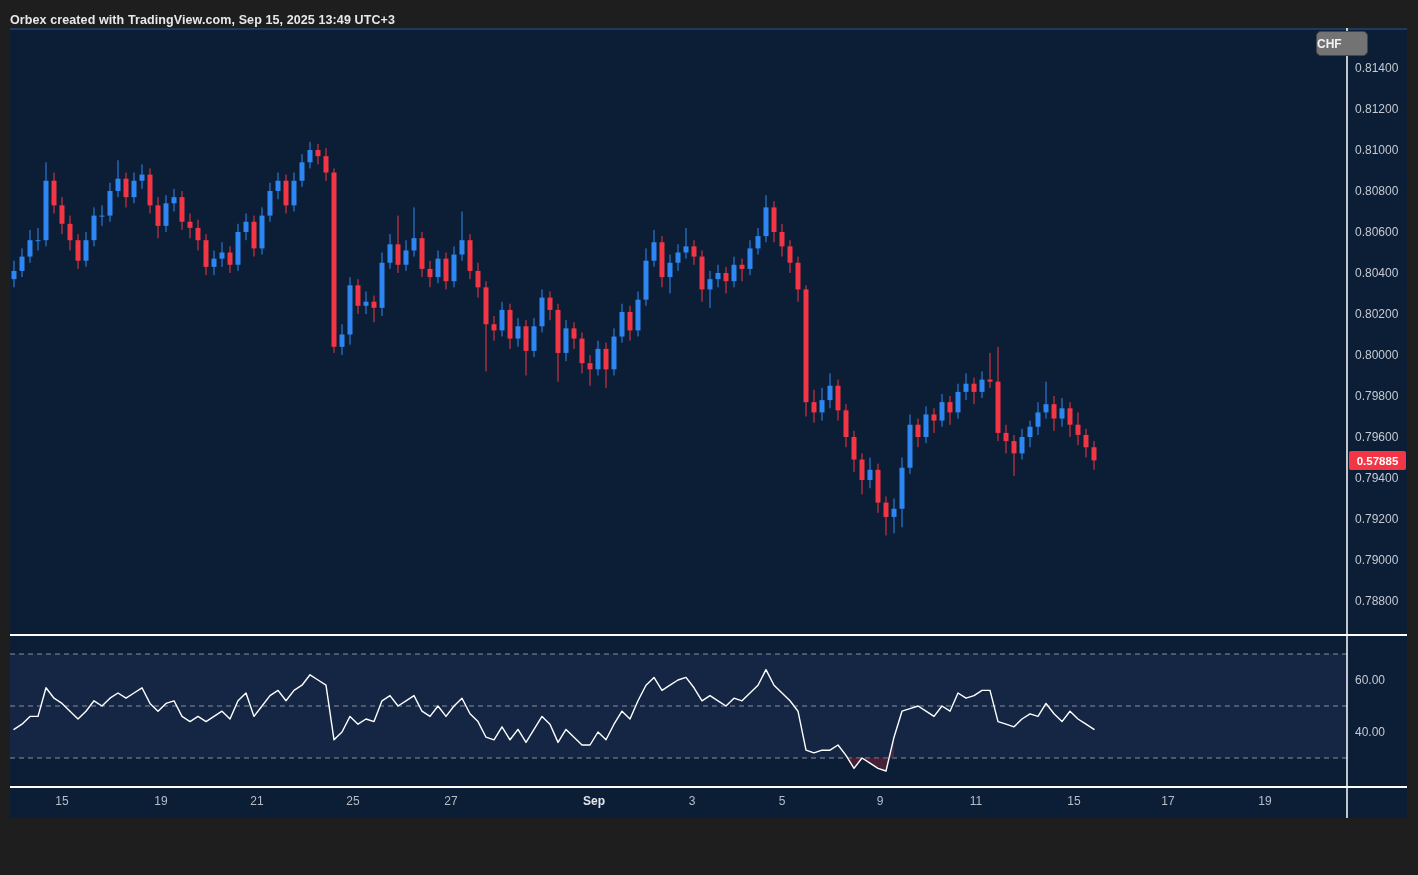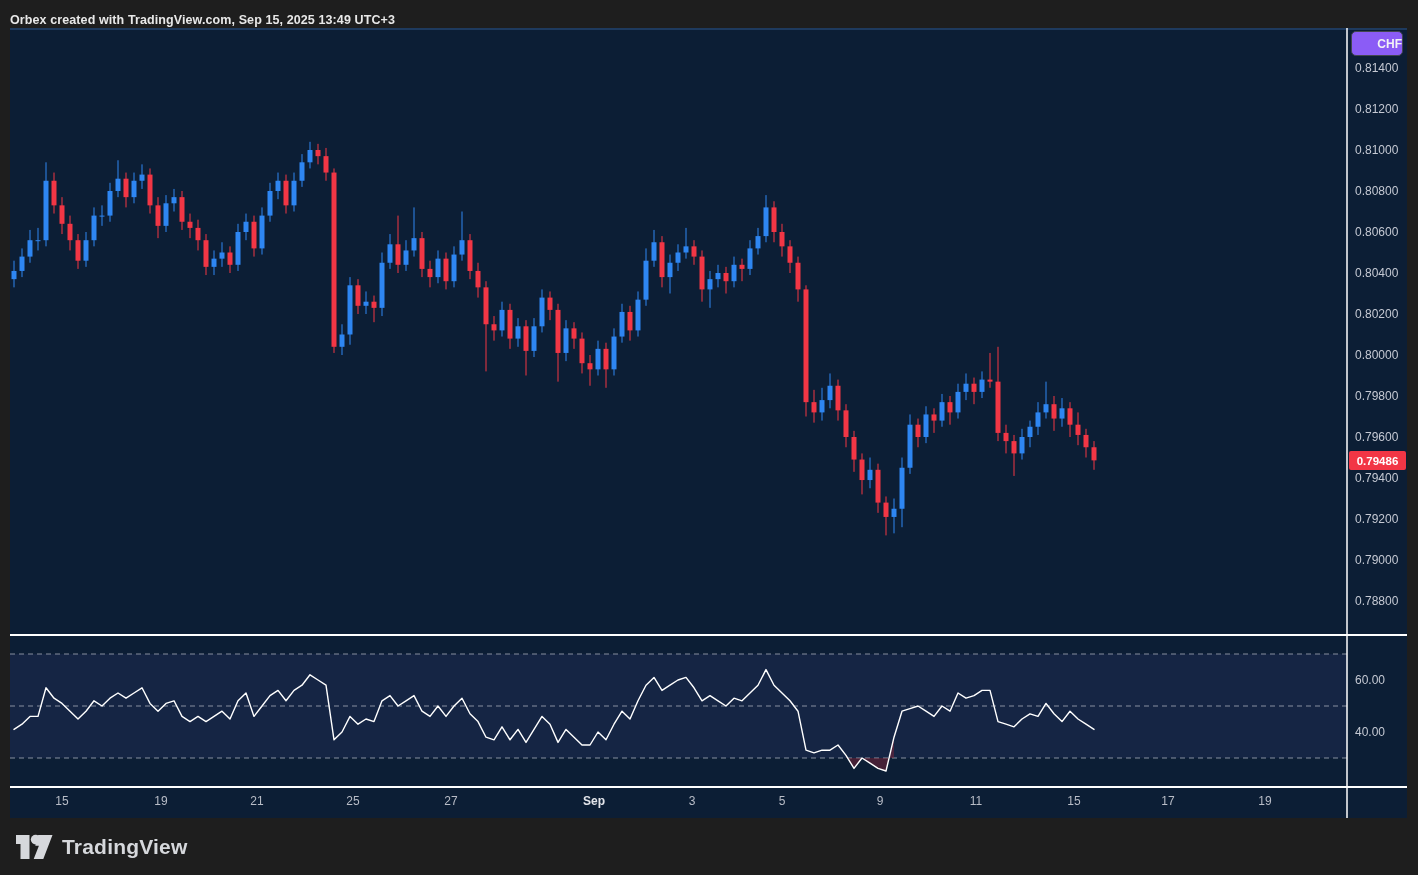--- a/index.html
+++ b/index.html
@@ -9,23 +9,23 @@
     font-family:"Liberation Sans","DejaVu Sans",sans-serif;
   }
   .header{
     position:absolute;left:0;top:0;width:1418px;height:40px;background:#1e1e1e;
     display:flex;align-items:center;padding-left:10px;
   }
   .header span{font-size:12.5px;font-weight:bold;color:#e8e8e8;letter-spacing:.1px;}
   .chart{position:absolute;left:10px;top:28px;width:1140px;height:790px;}
   .chart svg{display:block;}
   .chf-badge{
-    position:absolute;left:1351px;top:31px;width:52px;height:25px;
-    background:#8b5cf6;border:1.5px solid #43464f;border-radius:5px;
-    display:flex;align-items:center;justify-content:flex-end;
+    position:absolute;left:1316px;top:31px;width:52px;height:25px;
+    background:#737373;border:1.5px solid #43464f;border-radius:5px;
+    display:flex;align-items:center;justify-content:flex-start;
   }
   .chf-badge span{color:#f2f3f5;font-size:12px;font-weight:bold;}
   .price-badge{
     position:absolute;left:1349px;top:451px;width:57px;height:19px;
     background:#f23645;border-radius:2px;
     display:flex;align-items:center;justify-content:center;
   }
   .price-badge span{color:#ffffff;font-size:11.5px;font-weight:bold;}
   .footer{
     position:absolute;left:0;top:818px;width:1418px;height:57px;background:#1e1e1e;
@@ -361,29 +361,17 @@
         <text x="1158" y="777" fill="#b9bdc7" font-size="12px" text-anchor="middle" font-weight="normal">17</text>
         <text x="1255" y="777" fill="#b9bdc7" font-size="12px" text-anchor="middle" font-weight="normal">19</text>
       </svg>
   </div>
 
   <div class="chf-badge">
     <span>CHF</span>
   </div>
 
   <div class="price-badge">
-    <span>0.79486</span>
+    <span>0.57885</span>
   </div>
 
-  <div class="footer">
-    <span class="tv-logo">
-      <svg width="37" height="28" viewBox="0 0 37 28">
-        <g fill="#d6d8dc">
-          <path d="M0 2 h13.5 v24 h-9 v-15 H0 Z"></path>
-          <circle cx="19.6" cy="6.6" r="4.8"></circle>
-          <path d="M22.2 2 H36.5 L27.3 26 h-9.6 l5.2 -13.2 h-3.6 Z"></path>
-        </g>
-      </svg>
-    </span>
-    <span class="tv-brand">TradingView</span>
-  </div>
 
 </div>
 
 </body></html>

